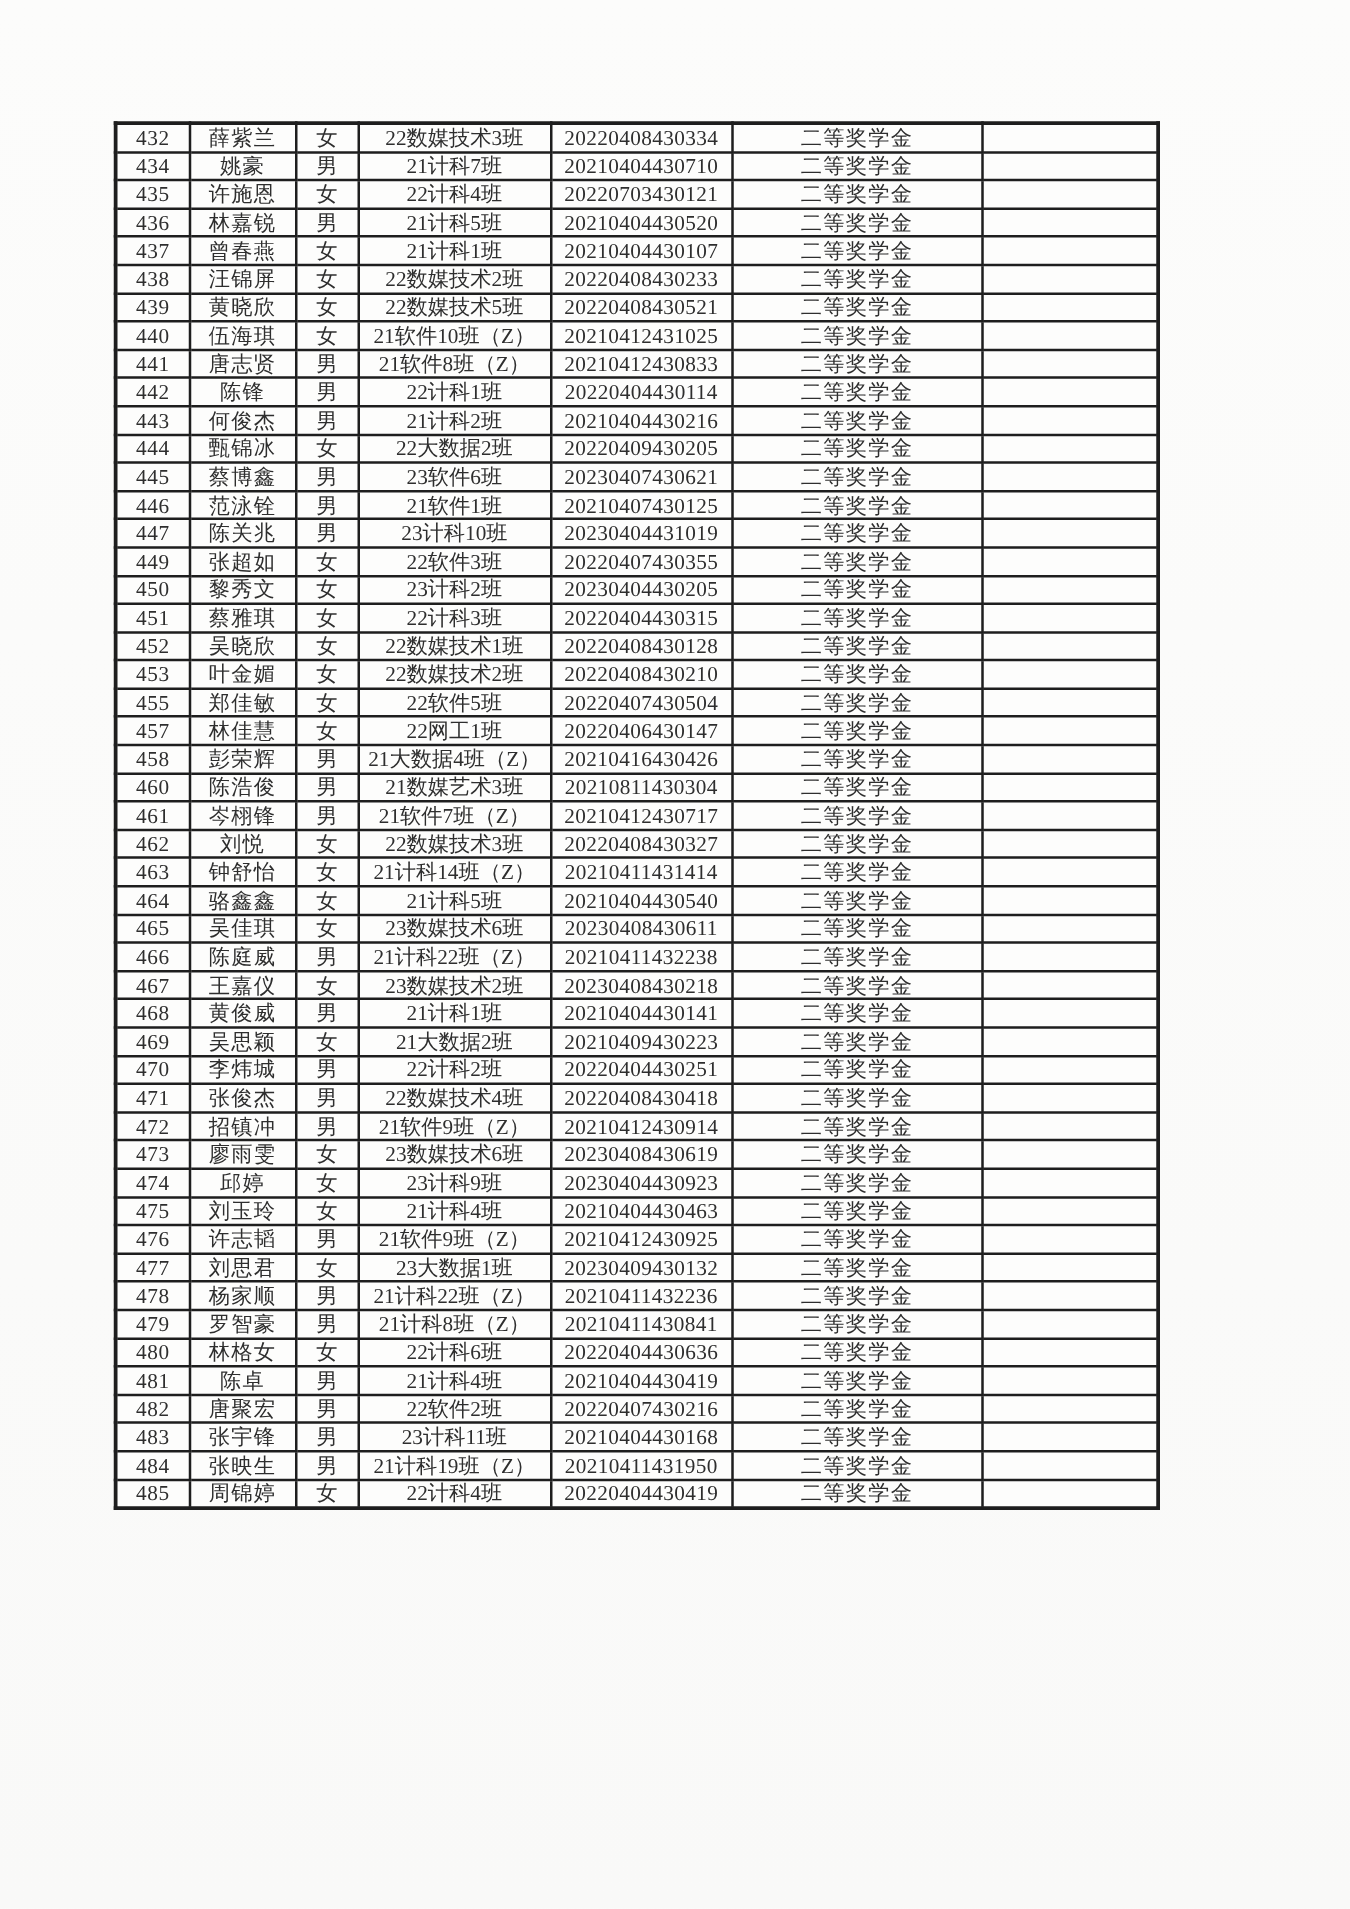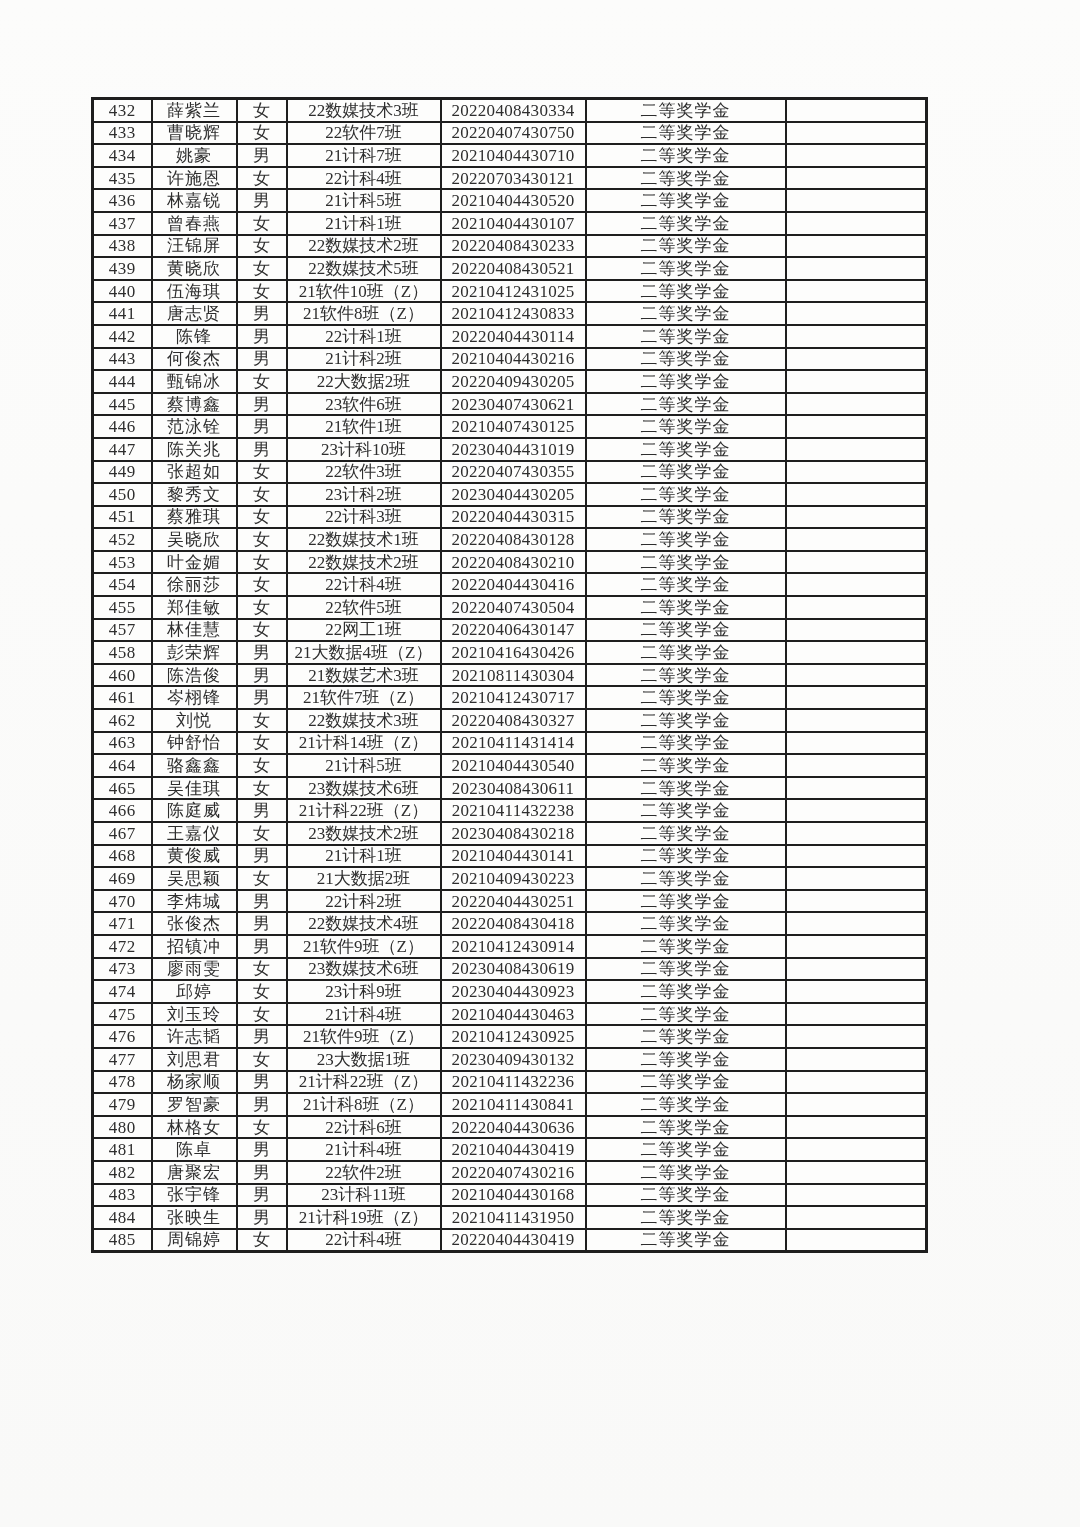--- a/index.html
+++ b/index.html
@@ -99,29 +99,20 @@
         <tr>
           <td class="cell-no">432</td>
           <td class="cell-name">薛紫兰</td>
           <td class="cell-gender">女</td>
           <td class="cell-class">22数媒技术3班</td>
           <td class="cell-id">20220408430334</td>
           <td class="cell-award">二等奖学金</td>
           <td class="cell-note"></td>
         </tr>
         <tr>
-          <td class="cell-no">433</td>
-          <td class="cell-name">曹晓辉</td>
-          <td class="cell-gender">女</td>
-          <td class="cell-class">22软件7班</td>
-          <td class="cell-id">20220407430750</td>
-          <td class="cell-award">二等奖学金</td>
-          <td class="cell-note"></td>
-        </tr>
-        <tr>
           <td class="cell-no">434</td>
           <td class="cell-name">姚豪</td>
           <td class="cell-gender">男</td>
           <td class="cell-class">21计科7班</td>
           <td class="cell-id">20210404430710</td>
           <td class="cell-award">二等奖学金</td>
           <td class="cell-note"></td>
         </tr>
         <tr>
           <td class="cell-no">435</td>
@@ -275,29 +266,20 @@
           <td class="cell-id">20220408430128</td>
           <td class="cell-award">二等奖学金</td>
           <td class="cell-note"></td>
         </tr>
         <tr>
           <td class="cell-no">453</td>
           <td class="cell-name">叶金媚</td>
           <td class="cell-gender">女</td>
           <td class="cell-class">22数媒技术2班</td>
           <td class="cell-id">20220408430210</td>
-          <td class="cell-award">二等奖学金</td>
-          <td class="cell-note"></td>
-        </tr>
-        <tr>
-          <td class="cell-no">454</td>
-          <td class="cell-name">徐丽莎</td>
-          <td class="cell-gender">女</td>
-          <td class="cell-class">22计科4班</td>
-          <td class="cell-id">20220404430416</td>
           <td class="cell-award">二等奖学金</td>
           <td class="cell-note"></td>
         </tr>
         <tr>
           <td class="cell-no">455</td>
           <td class="cell-name">郑佳敏</td>
           <td class="cell-gender">女</td>
           <td class="cell-class">22软件5班</td>
           <td class="cell-id">20220407430504</td>
           <td class="cell-award">二等奖学金</td>

